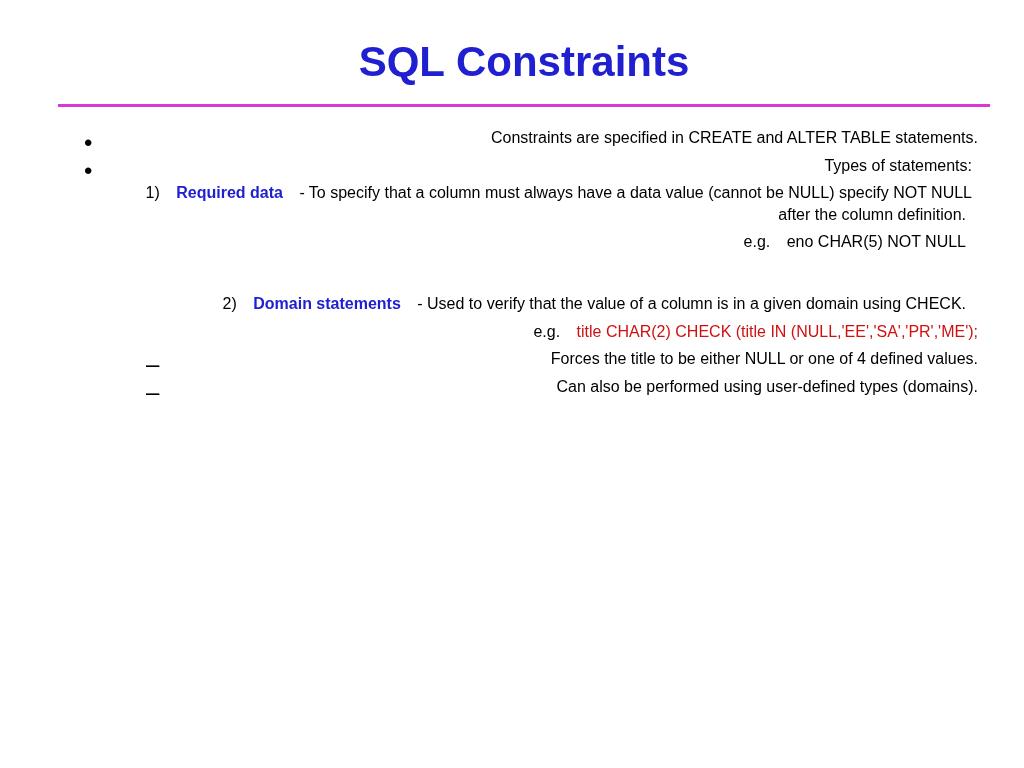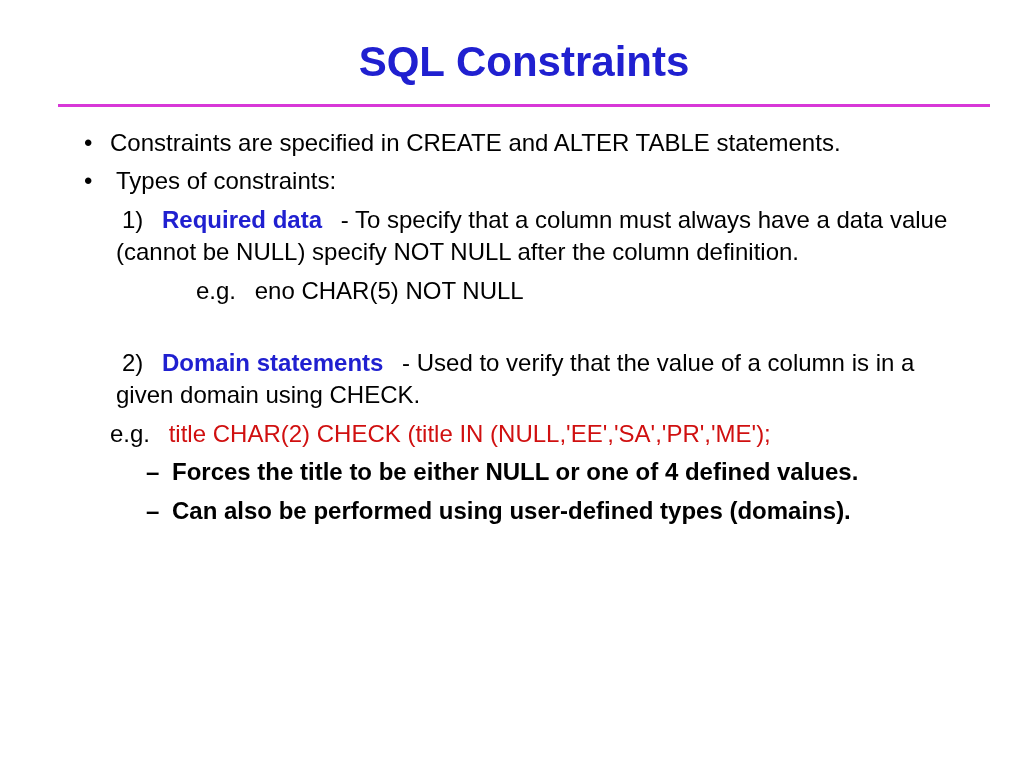--- a/index.html
+++ b/index.html
@@ -22,23 +22,24 @@
       font-weight: bold;
       color: #2020d0;
       margin-bottom: 18px;
     }
     .divider {
       border: none;
       border-top: 3px solid #d838d8;
       margin-bottom: 20px;
     }
     .content {
-      font-size: 24px;
+      font-size: 16px;
       color: #000000;
       line-height: 1.35;
+      text-align: right;
     }
     ul.main-list {
       list-style: none;
       padding-left: 0;
     }
     ul.main-list > li {
       padding-left: 40px;
       position: relative;
       margin-bottom: 6px;
     }
@@ -64,21 +65,20 @@
       color: #000000;
     }
     .red-bold {
       color: #d01010;
       font-weight: normal;
     }
     ul.dash-list {
       list-style: none;
       padding-left: 68px;
       margin-top: 6px;
-      font-weight: bold;
     }
     ul.dash-list > li {
       position: relative;
       padding-left: 34px;
       margin-bottom: 4px;
     }
     ul.dash-list > li::before {
       content: "–";
       position: absolute;
       left: 8px;
@@ -92,21 +92,21 @@
 </head>
 <body>
 
 <h1 class="title">SQL Constraints</h1>
 <hr class="divider">
 
 <div class="content">
   <ul class="main-list">
     <li>Constraints are specified in CREATE and ALTER TABLE statements.</li>
     <li>
-      <span>Types of constraints:</span>
+      <span>Types of statements:</span>
       <div>
         <span>1) </span><span class="blue-bold">Required data</span><span> - To specify that a column must always have a data value (cannot be NULL) specify NOT NULL after the column definition.</span>
       </div>
       <div class="example-indent">
         <span>e.g. </span><span class="black-bold">eno CHAR(5) NOT NULL</span>
       </div>
       <div class="spacer"></div>
       <div>
         <span>2) </span><span class="blue-bold">Domain statements</span><span> - Used to verify that the value of a column is in a given domain using CHECK.</span>
       </div>

